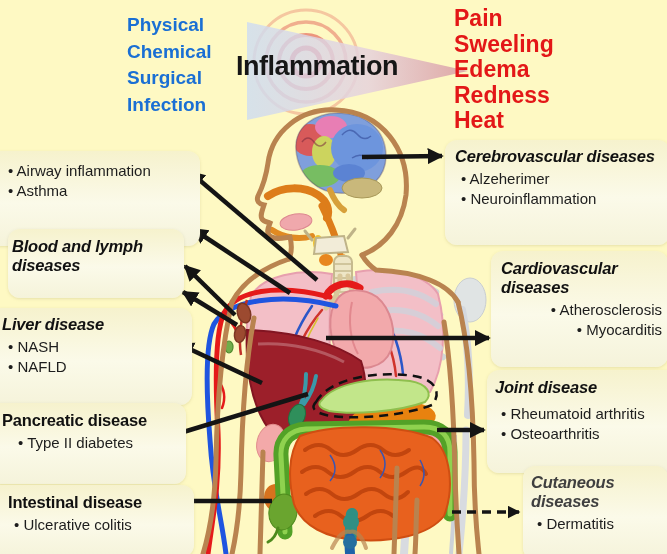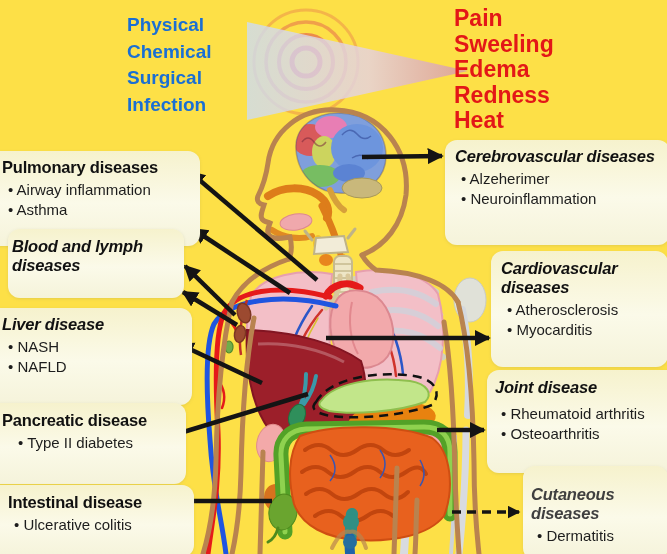--- a/index.html
+++ b/index.html
@@ -1,28 +1,28 @@
 <!DOCTYPE html>
 <html><head>
 <meta charset="utf-8">
 <style>
   html,body{margin:0;padding:0;background:#ffffff;}
-  .canvas{position:relative;width:667px;height:554px;background:#fde047;overflow:hidden;
+  .canvas{position:relative;width:667px;height:554px;background:#fef9c3;overflow:hidden;
           font-family:"Liberation Sans",sans-serif;}
   .art{position:absolute;left:0;top:0;z-index:1;}
   
   .dbox{position:absolute;z-index:2;border-radius:12px;color:#131313;
         background:linear-gradient(180deg,#f6f2cd 0%,#fbfae9 55%,#f5f3da 100%);
         box-shadow:0 1px 3px rgba(160,150,90,.25);}
   .dbox-title{font-weight:bold;font-size:16.5px;line-height:19px;letter-spacing:-.2px;color:#111;}
   .dbox ul{margin:3px 0 0;padding:0 0 0 6px;list-style:none;font-size:15px;line-height:20px;color:#1d1d1d;}
   .dbox li::before{content:"• ";}
   .tc{font-style:italic;}
-  .gapped ul{}
-  .muted-title{color:#3f3f3f;margin-top:12px;}
+  .gapped ul{text-align:right;}
+  .muted-title{color:#3f3f3f;}
   
   .causes{position:absolute;left:127px;top:12px;z-index:3;color:#1a6fd4;
           font-size:19px;font-weight:bold;line-height:26.5px;}
   .symptoms{position:absolute;left:454px;top:6px;z-index:3;color:#e31717;
             font-size:23px;font-weight:bold;line-height:25.6px;}
   .inflam{position:absolute;left:236px;top:51px;z-index:3;font-size:27px;font-weight:bold;
           color:#161616;letter-spacing:-.5px;}
 </style>
 </head>
 <body>
@@ -225,31 +225,31 @@
     </g>
   </svg>
 
   <div class="causes">
     <div>Physical</div>
     <div>Chemical</div>
     <div>Surgical</div>
     <div>Infection</div>
   </div>
 
+  <div class="inflam">Inflammation</div>
 
   <div class="symptoms">
     <div>Pain</div>
     <div>Sweeling</div>
     <div>Edema</div>
     <div>Redness</div>
     <div>Heat</div>
   </div>
 
   <div class="dbox" style="left:-12px;top:151px;width:190px;height:82px;padding:7px 8px 6px 14px;">
-    <div class="dbox-title">Pulmonary diseases</div>
     <ul>
       <li>Airway inflammation</li>
       <li>Asthma</li>
     </ul>
   </div>
 
   <div class="dbox tc" style="left:8px;top:229px;width:168px;height:57px;padding:8px 4px 4px;">
     <div class="dbox-title">Blood and lymph diseases</div>
   </div>
 

